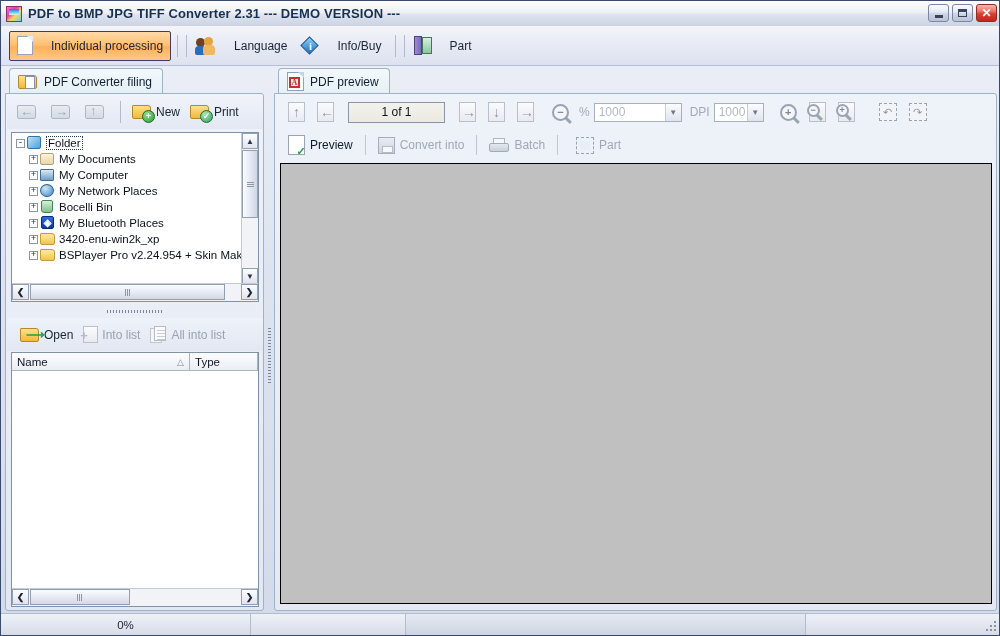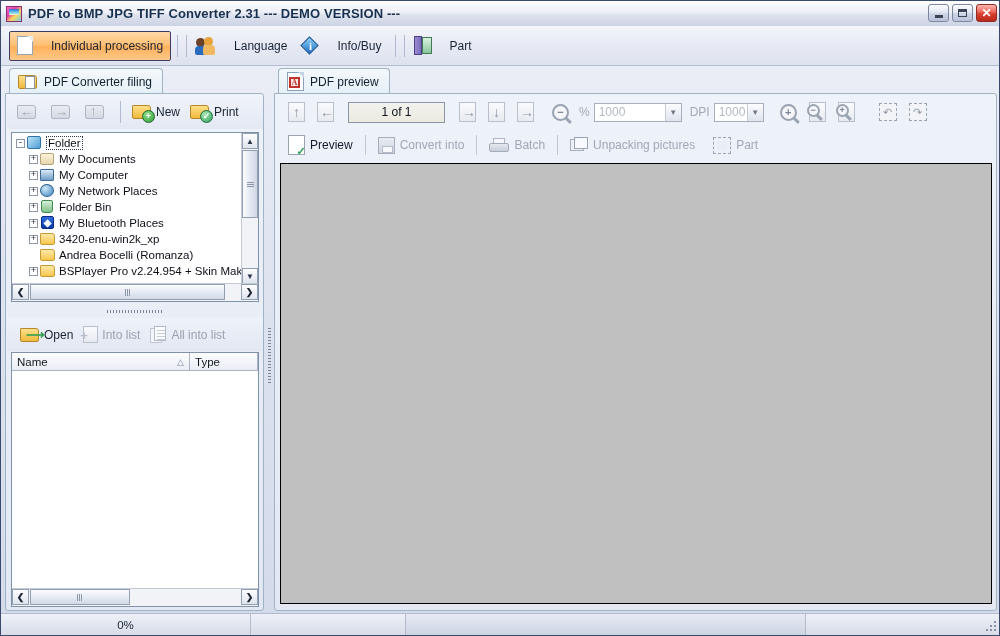--- a/index.html
+++ b/index.html
@@ -443,49 +443,41 @@
               </span>
             <span>My Network Places</span>
           </div>
 
           <div class="trow">
             <span class="indent"></span>
             <span class="exp">+</span>
             <span class="tico">
                 <span class="ic-bin"></span>
               </span>
-            <span>Folder Bin</span>
+            <span>Bocelli Bin</span>
           </div>
 
           <div class="trow">
             <span class="indent"></span>
             <span class="exp">+</span>
             <span class="tico">
                 <span class="ic-bt">◈</span>
               </span>
             <span>My Bluetooth Places</span>
           </div>
 
           <div class="trow">
             <span class="indent"></span>
             <span class="exp">+</span>
             <span class="tico">
                 <span class="ic-small-folder"></span>
               </span>
             <span>3420-enu-win2k_xp</span>
           </div>
 
-          <div class="trow">
-            <span class="indent"></span>
-            <span class="exp hidden"></span>
-            <span class="tico">
-                <span class="ic-small-folder"></span>
-              </span>
-            <span>Andrea Bocelli (Romanza)</span>
-          </div>
 
 
           <div class="trow">
             <span class="indent"></span>
             <span class="exp">+</span>
             <span class="tico">
                 <span class="ic-small-folder"></span>
               </span>
             <span>BSPlayer Pro v2.24.954 + Skin Maker</span>
           </div>
@@ -685,27 +677,20 @@
         <div class="pbtn dis">
           <span class="printer">
             <span class="top"></span>
               <span class="body"></span>
           </span>
           <span>Batch</span>
         </div>
 
         <div class="sep-v"></div>
 
-        <div class="pbtn dis">
-          <span class="imgico">
-            <span class="b"></span>
-              <span class="f"></span>
-          </span>
-          <span>Unpacking pictures</span>
-        </div>
 
         <div class="pbtn dis" style="margin-left:6px;">
           <span class="partico">
               <span class="d"></span>
             </span>
           <span>Part</span>
         </div>
 
       </div>
 

